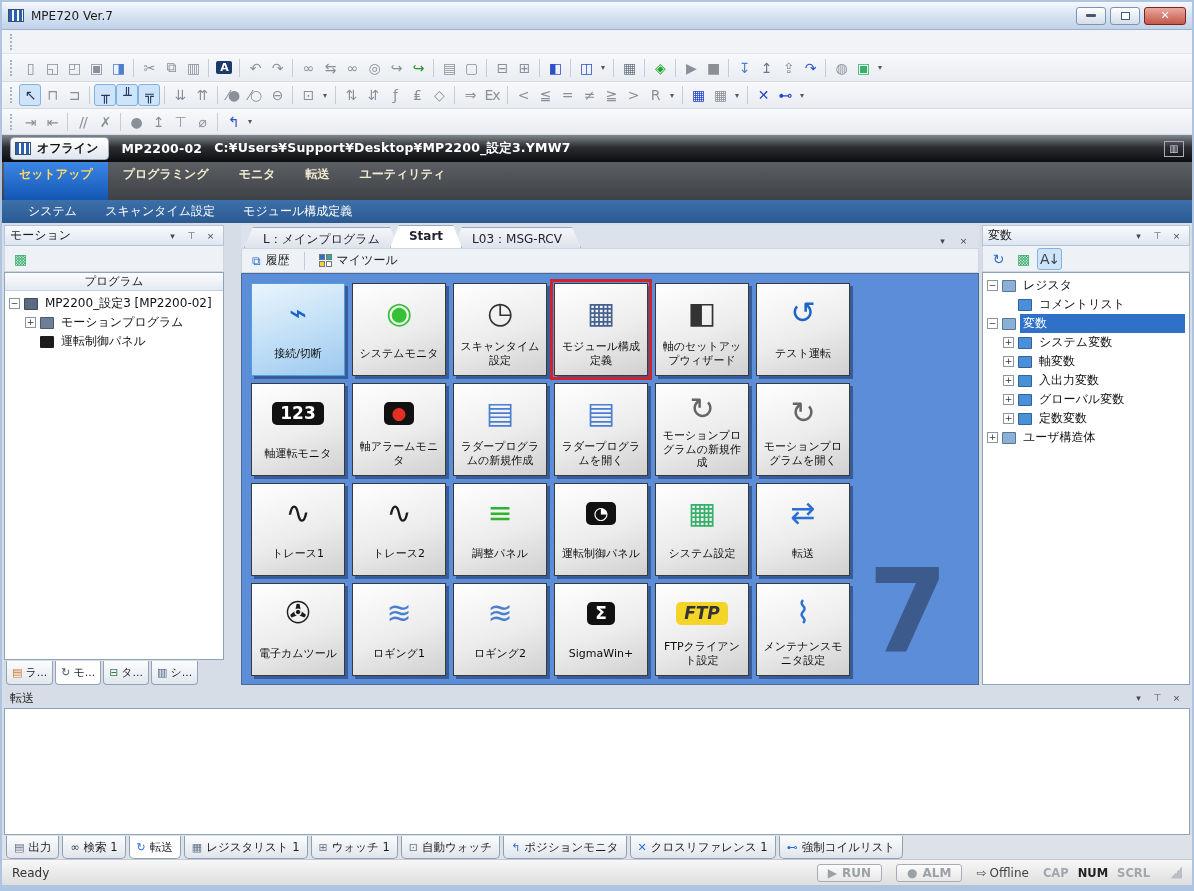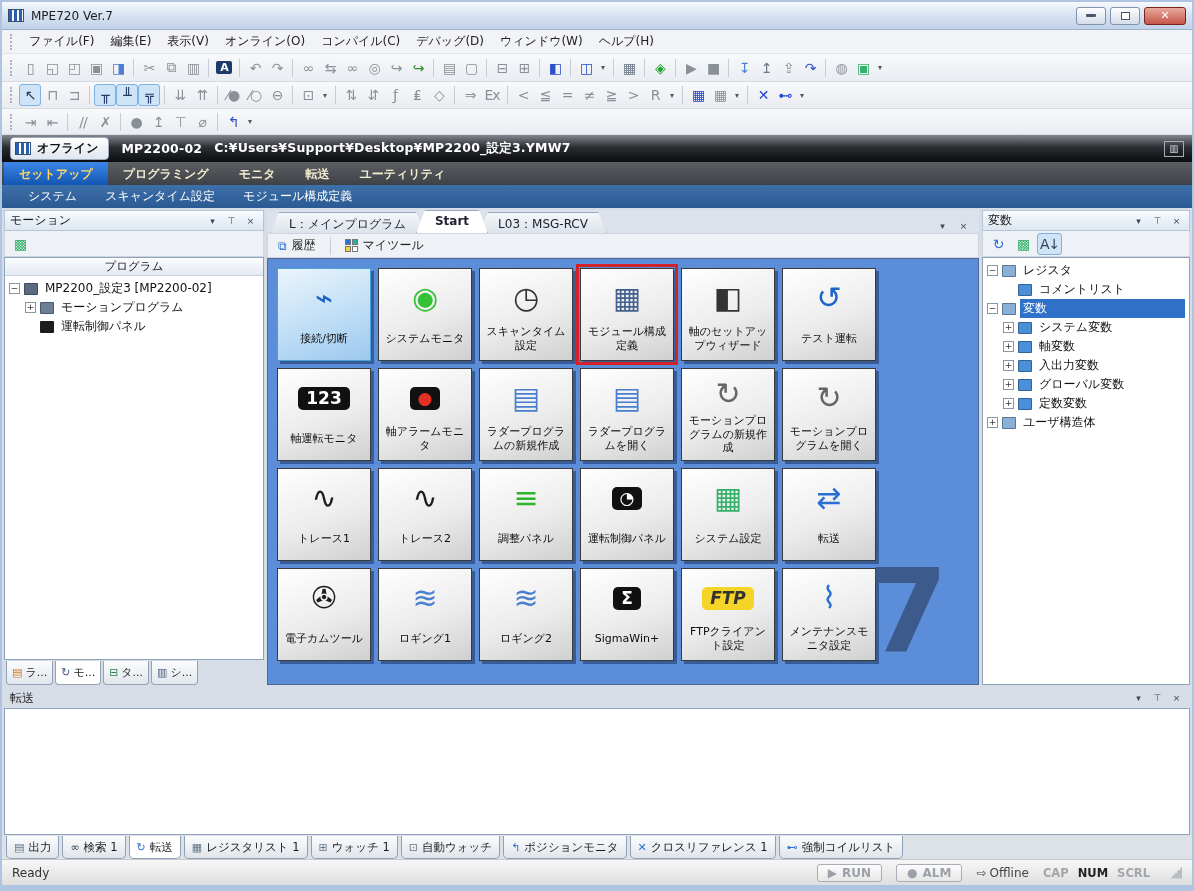--- a/index.html
+++ b/index.html
@@ -24,28 +24,28 @@
 .tb-btn.hl{background:#cfe4f7;border:1px solid #7fb2e0}
 .tb-btn .boxg{padding:0px 4px;border-radius:2px;font-size:11px;font-weight:bold}
 .tb-sep{width:1px;height:18px;background:#c6ccd4;margin:0 4px;flex:none}
 .tb-dd{width:12px;height:22px;font-size:8px;color:#556;display:flex;align-items:center;justify-content:center}
 
 .projectbar{height:27px;background:linear-gradient(#82888f,#2b2e32 45%,#0b0c0e);display:flex;align-items:center;gap:12px;padding:0 8px;color:#fff;flex:none}
 .offline-btn{background:linear-gradient(#ffffff,#dfe6ee);border:1px solid #9fabb9;border-radius:4px;padding:2px 10px 2px 4px;display:flex;align-items:center;gap:6px;font-size:12px;font-weight:bold;color:#101010}
 .pb-text{font-weight:bold;font-size:12.5px;letter-spacing:.2px}
 .pb-right{margin-left:auto;width:20px;height:16px;border:1px solid #aab;display:flex;align-items:center;justify-content:center;font-size:10px;color:#dde}
 
-.ribbon{height:23px;background:linear-gradient(#5b5f64,#3e4145);display:flex;align-items:stretch;padding-left:2px;flex:none}
+.ribbon{height:38px;background:linear-gradient(#5b5f64,#3e4145);display:flex;align-items:stretch;padding-left:2px;flex:none}
 .ribbon-tab{padding:4px 15px 3px;font-size:12px;font-weight:bold;color:#f3ecd0}
 .ribbon-tab.active{background:linear-gradient(#3d87e8,#1256b2);color:#ffd95e}
 .subribbon{height:23px;background:linear-gradient(#3d6fa9,#2b5a92);display:flex;align-items:flex-start;padding-left:12px;flex:none}
 .sub-item{font-size:12px;color:#fff;padding:3px 14px}
 
 .workspace{flex:1;display:flex;min-height:0;background:#d7dde7;padding:2px 2px 0}
-.left-panel{width:260px;display:flex;flex-direction:column;margin-right:3px;flex:none}
+.left-panel{width:220px;display:flex;flex-direction:column;margin-right:17px;flex:none}
 .right-panel{width:208px;display:flex;flex-direction:column;flex:none}
 .center{flex:1;display:flex;flex-direction:column;min-width:0;margin-right:3px}
 .panel-head{height:21px;background:linear-gradient(#f8fbfe,#dde6f1);border:1px solid #b7c4d6;display:flex;align-items:center;padding:0 5px;font-size:12px;color:#1c1c1c;flex:none}
 .ph-controls{margin-left:auto;display:flex;gap:4px}
 .ph-btn{width:15px;height:14px;display:flex;align-items:center;justify-content:center;font-size:9px;color:#445}
 .panel-toolbar{height:26px;background:#eef1f5;border:1px solid #cfd6df;border-top:none;display:flex;align-items:center;gap:3px;padding:0 4px;flex:none}
 .tree-wrap{flex:1;background:#fff;border:1px solid #8fa3ba;display:flex;flex-direction:column;overflow:hidden;min-height:0}
 .tree-head{height:18px;background:linear-gradient(#fcfdfe,#e3e9f2);border-bottom:1px solid #c8d1de;display:flex;align-items:center;justify-content:center;font-size:11.5px;color:#222;flex:none}
 .tree{padding:3px 0;font-size:12px;overflow:hidden}
 .tree-row{height:19px;display:flex;align-items:center;gap:4px;padding:0 4px;white-space:nowrap}
@@ -108,30 +108,20 @@
         </span>
       <span class="win-btn">
           <span class="glyph-restore"></span>
         </span>
       <span class="win-btn close">✕</span>
     </span>
   </div>
 
   <div class="menubar">
     <span class="grip"></span>
-    <span style="display:flex">
-        <span class="menu-item">ファイル(F)</span>
-        <span class="menu-item">編集(E)</span>
-        <span class="menu-item">表示(V)</span>
-        <span class="menu-item">オンライン(O)</span>
-        <span class="menu-item">コンパイル(C)</span>
-        <span class="menu-item">デバッグ(D)</span>
-        <span class="menu-item">ウィンドウ(W)</span>
-        <span class="menu-item">ヘルプ(H)</span>
-      </span>
   </div>
 
   <div class="toolbar">
     <span class="grip"></span>
     <span style="display:flex;align-items:center">
         <span class="tb-btn">
           <span>▯</span>
         </span>
         <span class="tb-btn">
           <span>◱</span>

